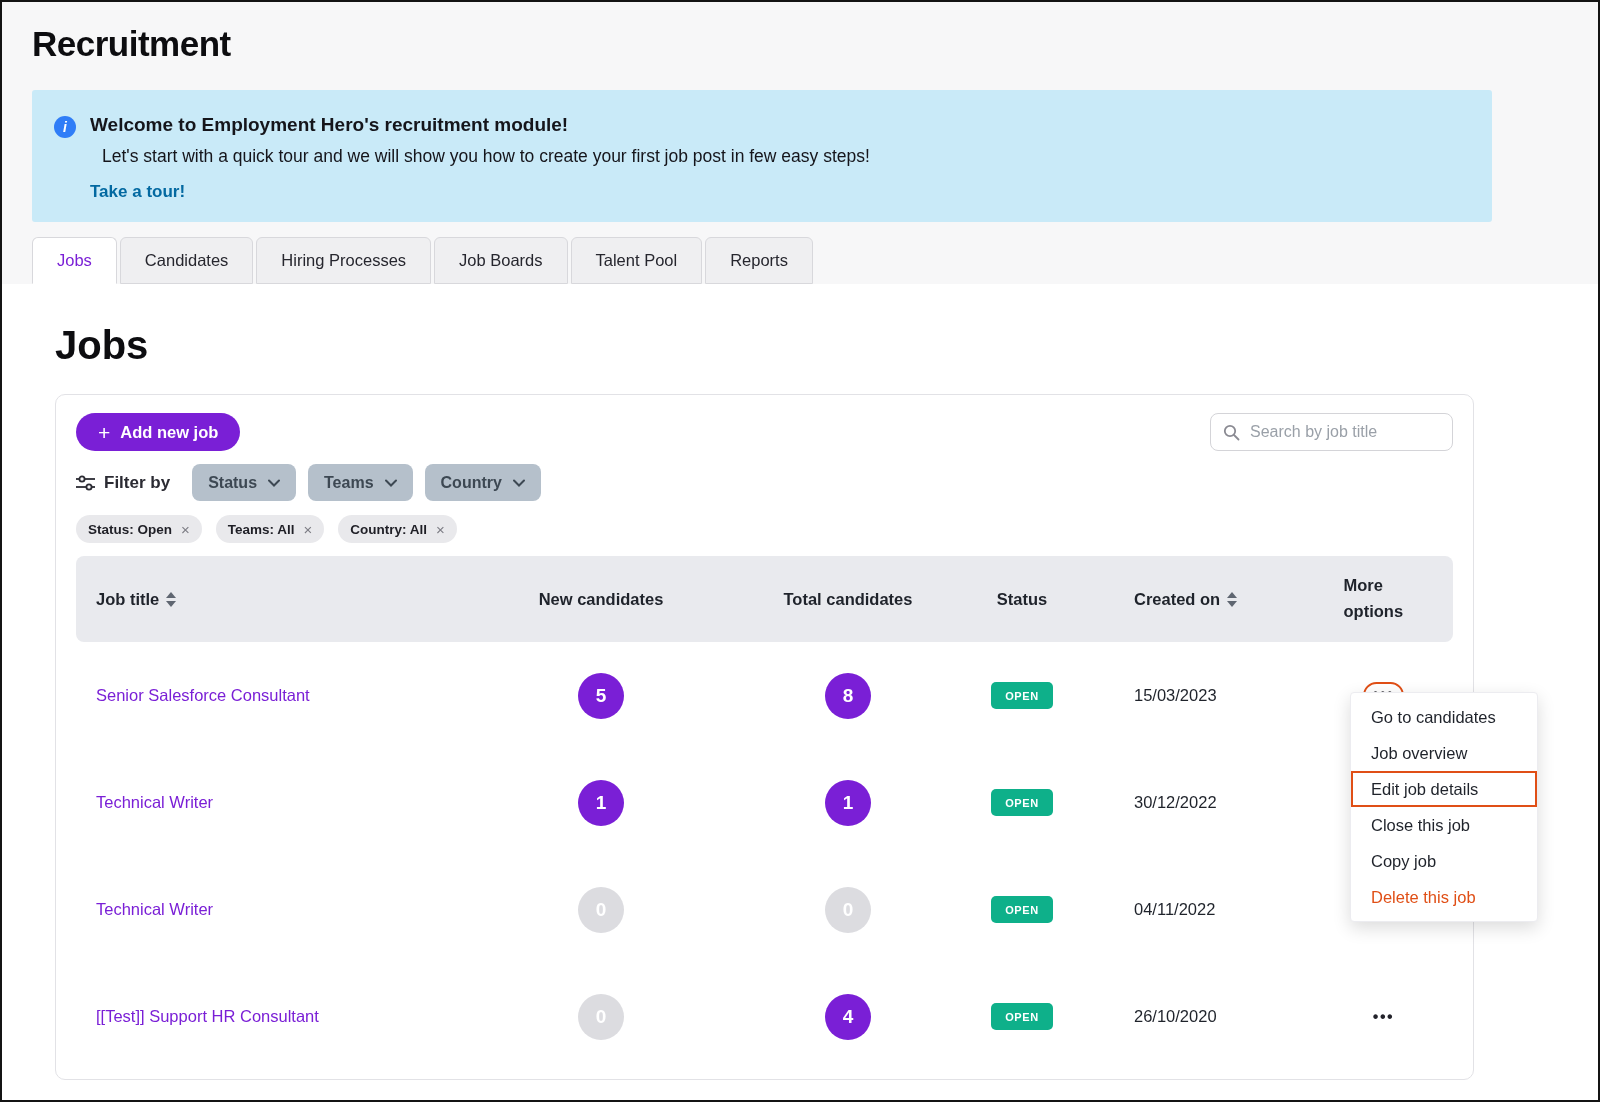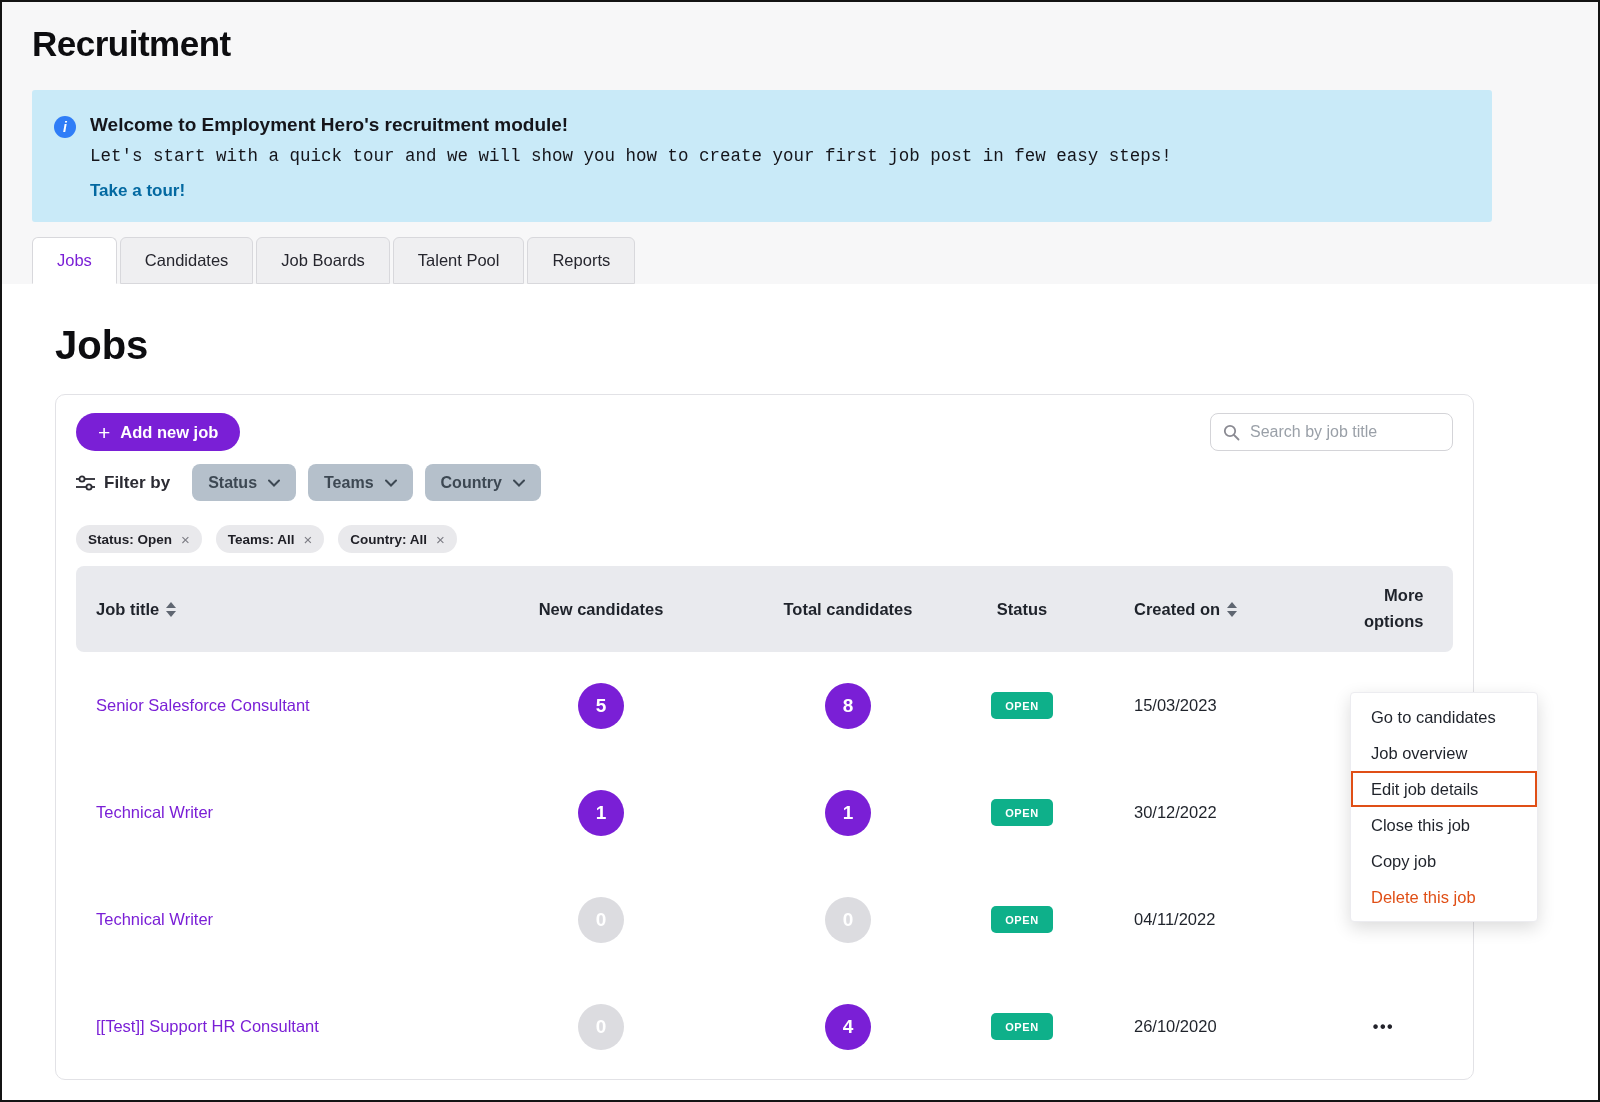--- a/index.html
+++ b/index.html
@@ -16,21 +16,21 @@
   .top { background:#f7f7f8; padding:0 30px; }
   h1.page-title { margin:0; padding:14px 0 0; font-size:35px; line-height:56px;
     font-weight:800; color:#0d0d10; letter-spacing:-0.5px; }
 
   .banner { width:1460px; height:132px; margin-top:18px; background:#c9eaf8;
     border-radius:3px; display:flex; gap:14px; padding:24px 20px 0 22px; }
   .info-icon { width:22px; height:22px; border-radius:50%; background:#2f7df7;
     color:#fff; font-weight:700; font-style:italic; font-size:14px;
     display:flex; align-items:center; justify-content:center; flex:0 0 auto; margin-top:2px; }
   .banner-title { margin:0 0 10px; font-size:19px; font-weight:700; color:#15151b; }
-  .banner-body  { margin:0 0 15px; font-size:17.5px; color:#15151b;font-family:Liberation Mono, monospace; }
+  .banner-body  { margin:0 12px 15px; font-size:17.5px; color:#15151b; }
   .banner-link  { font-size:17px; color:#0369a1; font-weight:700; text-decoration:none; cursor:pointer; }
 
   .tabs { display:flex; margin-top:15px; height:47px; gap:3px; align-items:stretch; }
   .tab { padding:0 24px; display:flex; align-items:center; font-size:16.5px;
     color:#26262e; background:#efeff1; border:1px solid #d8d8dc;
     border-radius:6px 6px 0 0; cursor:pointer; white-space:nowrap; }
   .tab.active { background:#fff; color:#7A1FD6; border-bottom-color:#fff; font-weight:500; }
 
   
   .content { background:#fff; flex:1; padding:0 53px; }
@@ -51,34 +51,34 @@
     font-family:inherit; background:transparent; min-width:0; }
   .search input::placeholder { color:#9aa0a8; }
 
   .filter-row { margin-top:13px; display:flex; align-items:center; gap:12px; }
   .filter-by { display:flex; align-items:center; gap:9px; font-weight:700;
     font-size:17px; color:#2b2b33; margin-right:10px; }
   .pill { height:37px; padding:0 16px; background:#b5c0cb; border-radius:8px;
     display:flex; align-items:center; gap:11px; font-size:16px; font-weight:700;
     color:#3d4853; cursor:pointer; }
 
-  .chips { margin-top:24px; display:flex; gap:14px; }
+  .chips { margin-top:14px; display:flex; gap:14px; }
   .chip { height:28px; padding:0 12px; background:#e9e9ec; border-radius:14px;
     display:flex; align-items:center; gap:9px; font-size:13.5px; font-weight:700; color:#1f1f26; }
   .chip .x { color:#7c7c84; font-size:15px; font-weight:400; cursor:pointer; }
 
   
   .table { margin-top:13px; }
   .thead, .trow { display:grid; grid-template-columns:388px 274px 220px 128px 228px 139px; align-items:center; }
   .thead { background:#e9eaee; border-radius:8px; height:86px;
     font-weight:700; font-size:16.5px; color:#1f232b; }
   .th.center, .td.center { text-align:center; }
   .th-title { padding-left:20px; display:flex; align-items:center; }
   .th-created { display:flex; align-items:center; padding-left:48px; }
-  .more-head { width:80px; margin:8px auto; text-align:right; line-height:1.55; }
+  .more-head { width:80px; margin:8px auto; text-align:left; line-height:1.55; }
 
   .sort { display:inline-flex; flex-direction:column; gap:3px; margin-left:7px; cursor:pointer; }
   .sort i { display:block; width:0; height:0; border-left:5px solid transparent; border-right:5px solid transparent; }
   .sort .up { border-bottom:6px solid #5f6671; }
   .sort .down { border-top:6px solid #5f6671; }
 
   .trow { height:107px; }
   .job-link { color:#7A1FD6; font-size:16.5px; padding-left:20px; cursor:pointer; }
   .circle { width:46px; height:46px; border-radius:50%; background:#7A1FD6; color:#fff;
     font-weight:700; font-size:19px; display:flex; align-items:center; justify-content:center; margin:0 auto; }
@@ -113,20 +113,21 @@
       <div class="banner-text">
         <p class="banner-title">Welcome to Employment Hero's recruitment module!</p>
         <p class="banner-body">Let's start with a quick tour and we will show you how to create your first job post in few easy steps!</p>
         <a class="banner-link">Take a tour!</a>
       </div>
     </div>
 
     <div class="tabs">
       <div class="tab active">Jobs</div>
       <div class="tab">Candidates</div>
+      <div class="tab">Hiring Processes</div>
       <div class="tab">Job Boards</div>
       <div class="tab">Talent Pool</div>
       <div class="tab">Reports</div>
     </div>
   </div>
 
   <div class="content">
     <h2 class="jobs-heading">Jobs</h2>
 
     <div class="card">

